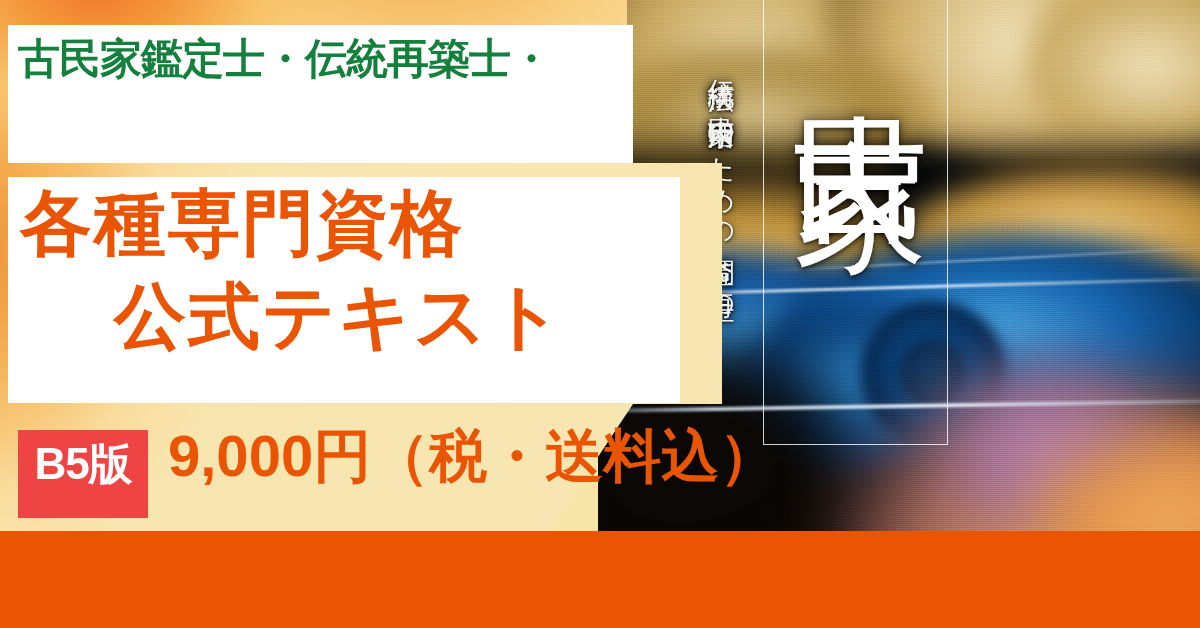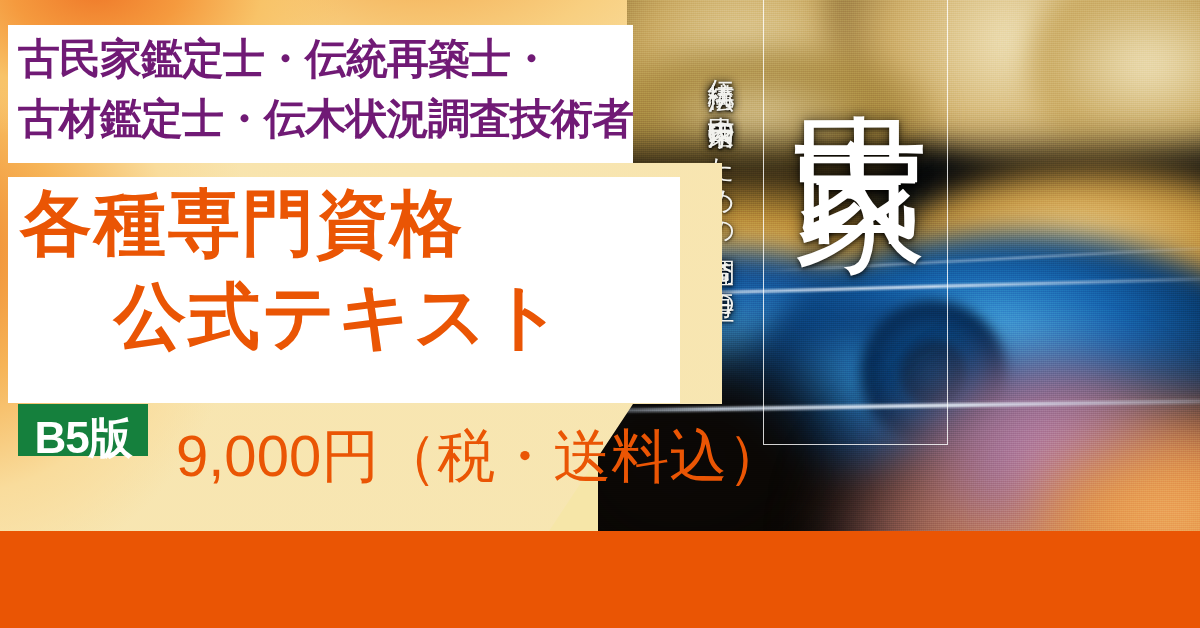--- a/index.html
+++ b/index.html
@@ -112,44 +112,44 @@
     clip-path:polygon(0 0, 627px 0, 627px 163px, 722px 163px, 722px 404px, 633px 404px, 549px 531px, 0 531px);
   }
 
   
   .panel{position:absolute;background:#fff;}
   .panel-a{left:8px;top:25px;width:625px;height:138px;}
   .panel-b{left:8px;top:177px;width:672px;height:226px;}
 
   .cert-lines{
     position:absolute;left:18px;top:29px;width:700px;
-    color:#701a75;font-weight:700;
+    color:#15803d;font-weight:700;
     font-size:42px;line-height:1.43;letter-spacing:-1px;
     white-space:nowrap;
   }
   .cert-lines div{height:60px;}
 
   .headline{
     position:absolute;left:0;top:184px;width:690px;
     color:#ea5504;font-weight:700;
     font-size:72px;line-height:1.1;letter-spacing:2px;white-space:nowrap;
   }
   .headline .l1{padding-left:20px;}
   .headline .l2{padding-left:114px;margin-top:14px;}
 
   
   .badge{
-    position:absolute;left:18px;top:404px;width:130px;height:52px;
-    background:#15803d;color:#fff;
+    position:absolute;left:18px;top:430px;width:130px;height:88px;
+    background:#ef4444;color:#fff;
     font-size:44px;font-weight:700;line-height:68px;text-align:center;
     letter-spacing:-1px;
   }
   .price{
-    position:absolute;left:176px;top:424px;
-    color:#ea5504;font-size:58px;font-weight:400;line-height:64px;
+    position:absolute;left:168px;top:424px;
+    color:#ea5504;font-size:58px;font-weight:700;line-height:64px;
     letter-spacing:0px;white-space:nowrap;
   }
 
   
   .cta{
     position:absolute;left:0;top:531px;width:1200px;height:97px;
     background:#ea5504;
   }
 </style>
 </head>
@@ -187,21 +187,20 @@
 
   <div class="cover-sub">伝統構法　古民家活用のための調査と再生の</div>
 
   <div class="cream"></div>
 
   <div class="panel panel-a"></div>
   <div class="panel panel-b"></div>
 
   <div class="cert-lines">
     <div>古民家鑑定士・伝統再築士・</div>
-    <div>古材鑑定士・伝木状況調査技術者</div>
   </div>
 
   <div class="headline">
     <div class="l1">各種専門資格</div>
     <div class="l2">公式テキスト</div>
   </div>
 
   <div class="badge">B5版</div>
   <div class="price">9,000円（税・送料込）</div>
 

